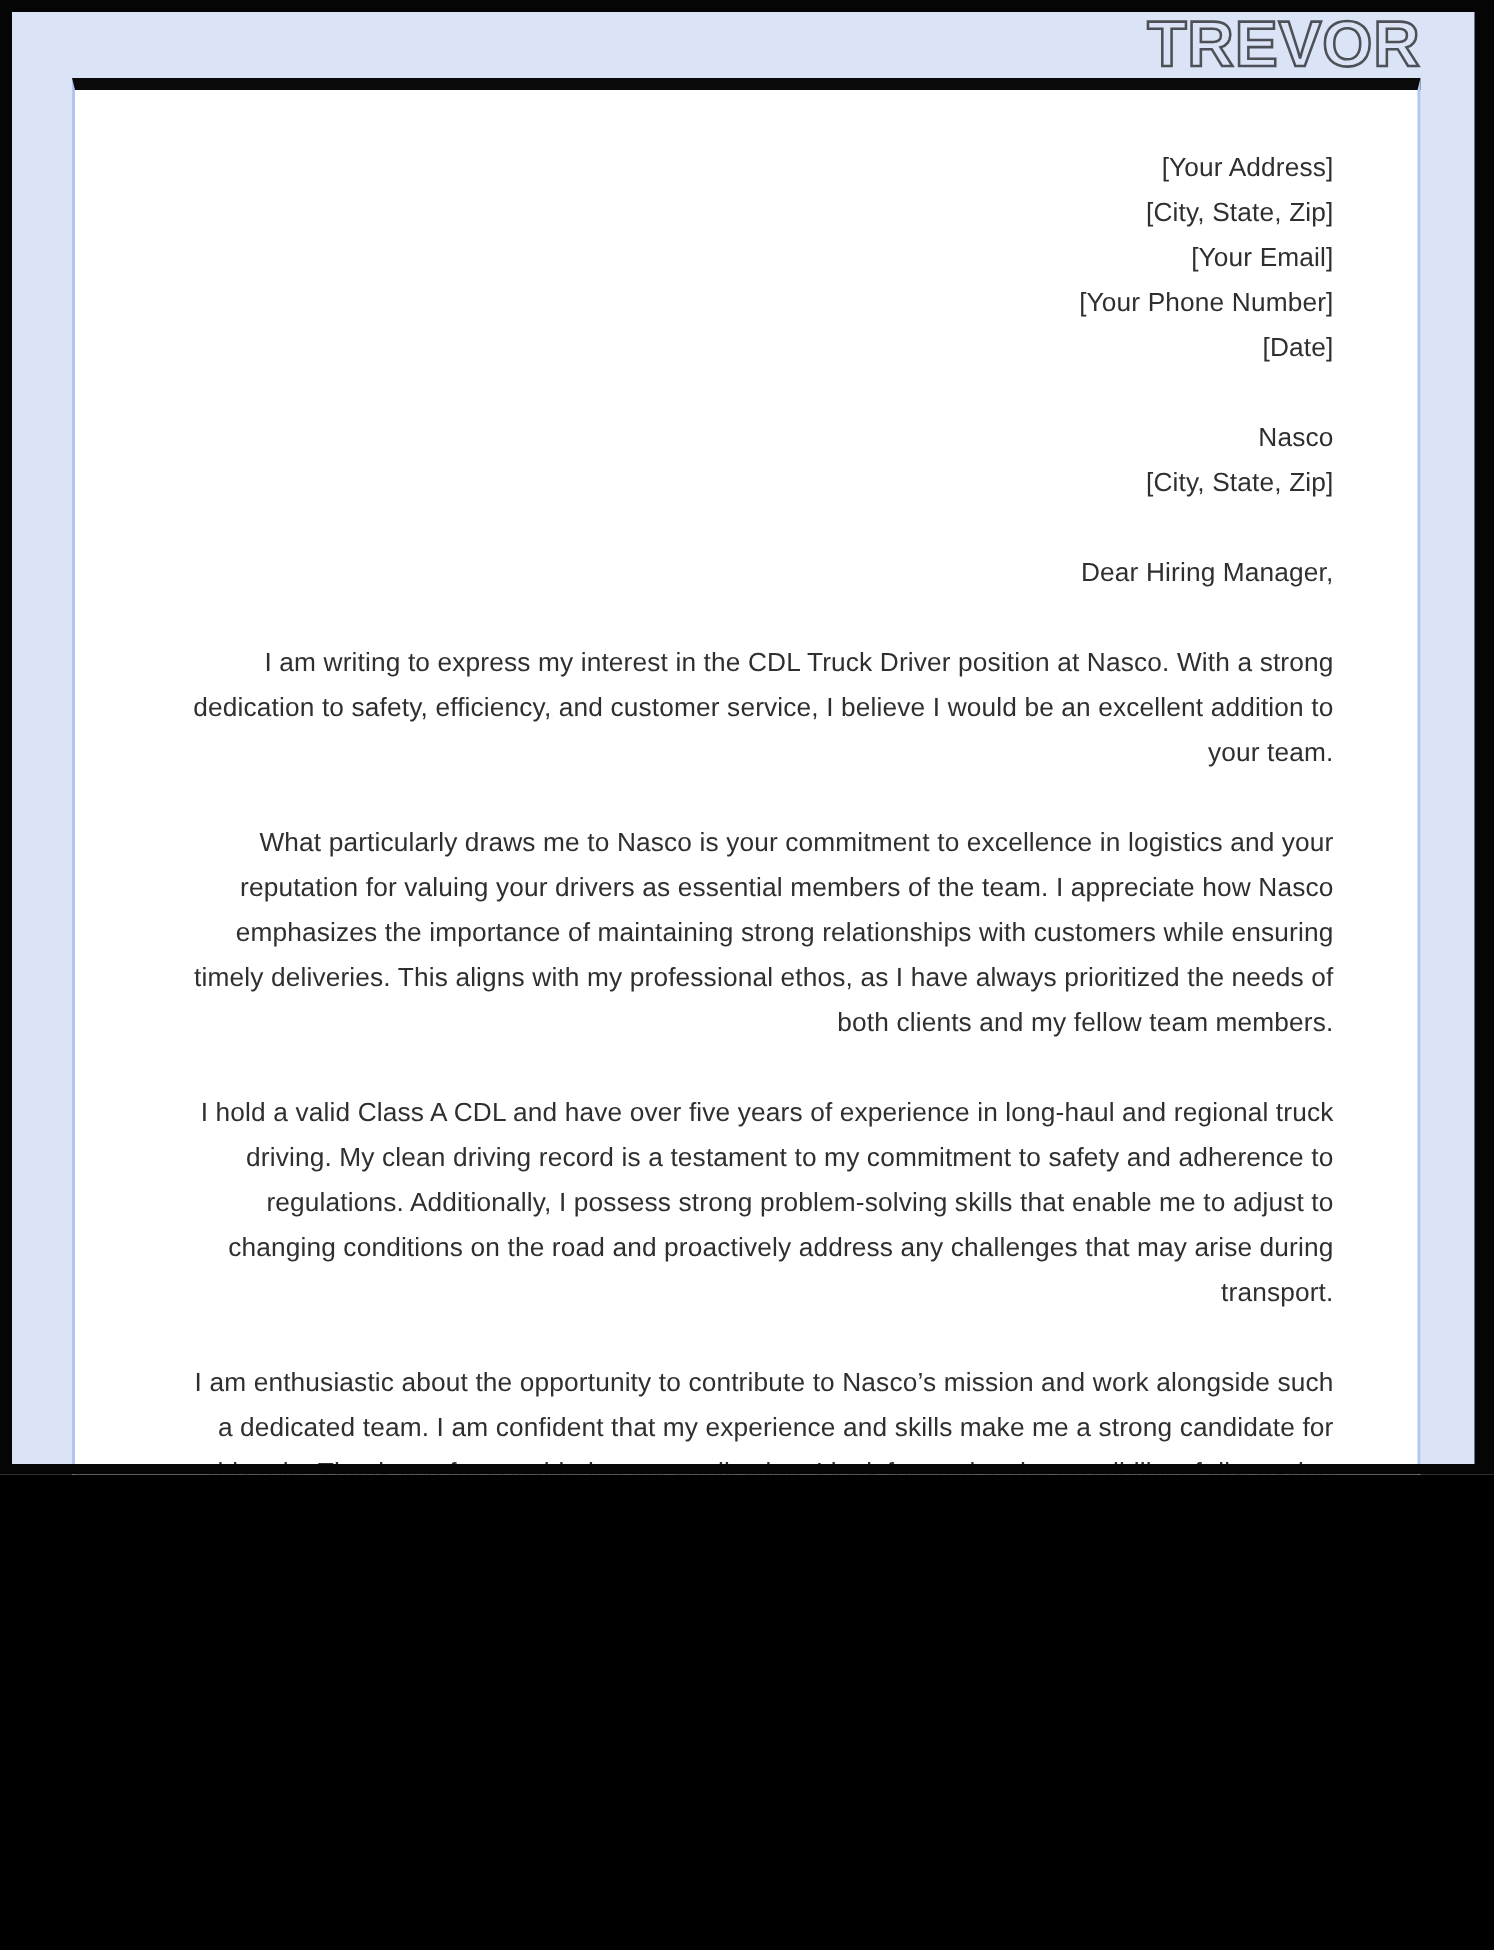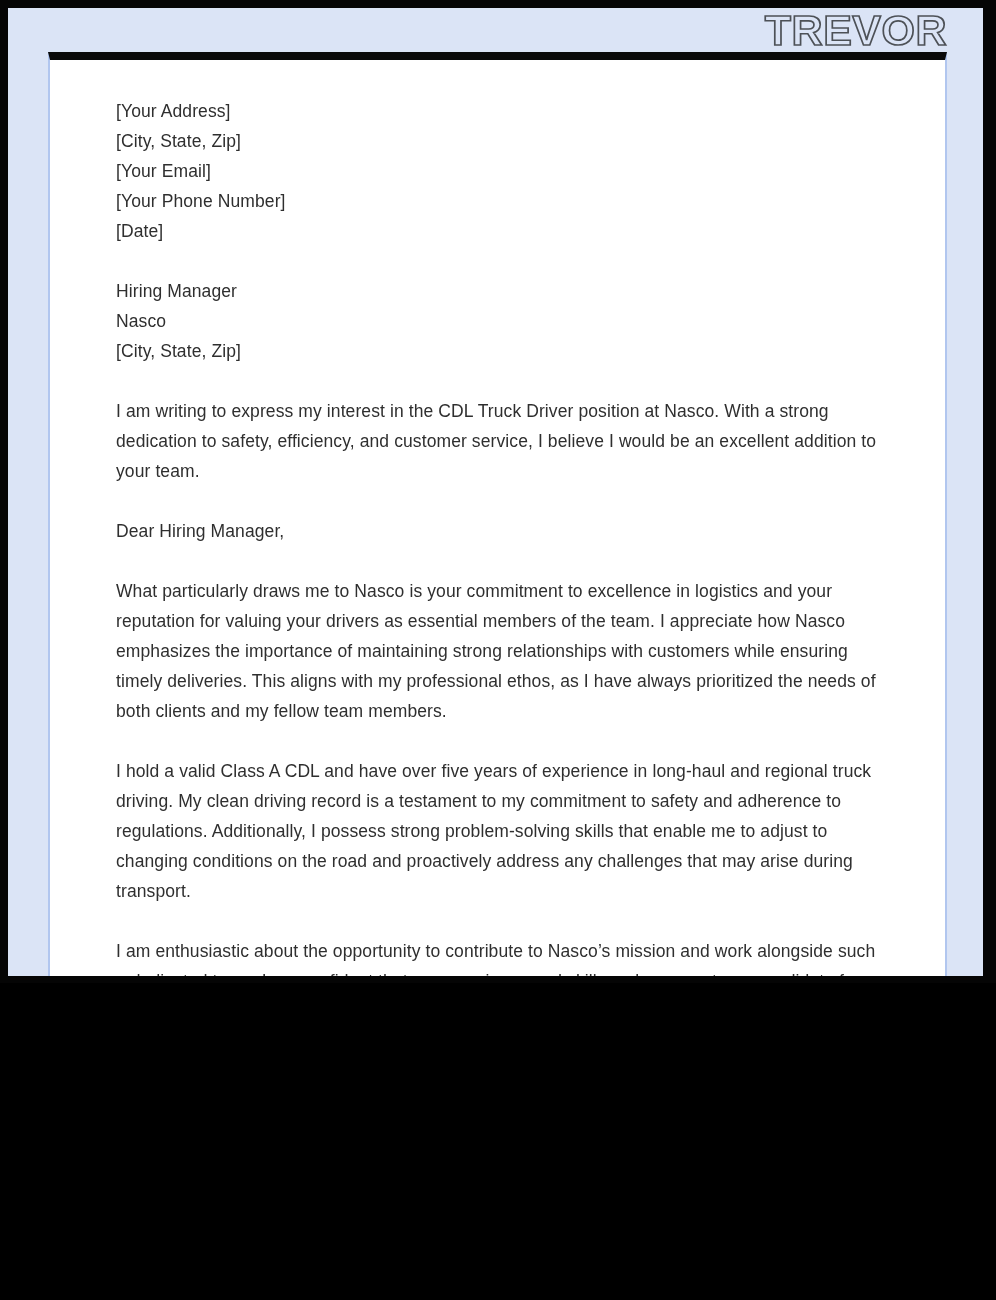--- a/index.html
+++ b/index.html
@@ -7,20 +7,21 @@
     padding: 0;
     background: #000;
   }
   .stage {
     position: relative;
     width: 996px;
     height: 983px;
     background: var(--bg, #dbe4f6);
     font-family: "Liberation Sans", sans-serif;
     overflow: hidden;
+    text-align: right;
   }
   .frame-border {
     position: absolute;
     inset: 0;
     border: 8px solid var(--frame, #050505);
     border-right-width: 13px;
     border-bottom-width: 7px;
     pointer-events: none;
     z-index: 5;
   }
@@ -84,28 +85,27 @@
 
       <div class="block">
         <div>[Your Address]</div>
         <div>[City, State, Zip]</div>
         <div>[Your Email]</div>
         <div>[Your Phone Number]</div>
         <div>[Date]</div>
       </div>
 
       <div class="block">
-        <div>Hiring Manager</div>
         <div>Nasco</div>
         <div>[City, State, Zip]</div>
       </div>
 
+      <p>Dear Hiring Manager,</p>
+
       <p>I am writing to express my interest in the CDL Truck Driver position at Nasco. With a strong dedication to safety, efficiency, and customer service, I believe I would be an excellent addition to your team.</p>
-
-      <p>Dear Hiring Manager,</p>
       <p>What particularly draws me to Nasco is your commitment to excellence in logistics and your reputation for valuing your drivers as essential members of the team. I appreciate how Nasco emphasizes the importance of maintaining strong relationships with customers while ensuring timely deliveries. This aligns with my professional ethos, as I have always prioritized the needs of both clients and my fellow team members.</p>
       <p>I hold a valid Class A CDL and have over five years of experience in long-haul and regional truck driving. My clean driving record is a testament to my commitment to safety and adherence to regulations. Additionally, I possess strong problem-solving skills that enable me to adjust to changing conditions on the road and proactively address any challenges that may arise during transport.</p>
       <p>I am enthusiastic about the opportunity to contribute to Nasco’s mission and work alongside such a dedicated team. I am confident that my experience and skills make me a strong candidate for this role. Thank you for considering my application. I look forward to the possibility of discussing my qualifications further.</p>
 
       <p>Lazyapply,</p>
 
       <p>Trevor</p>
 
       <p class="date">04-08-2026</p>
 

